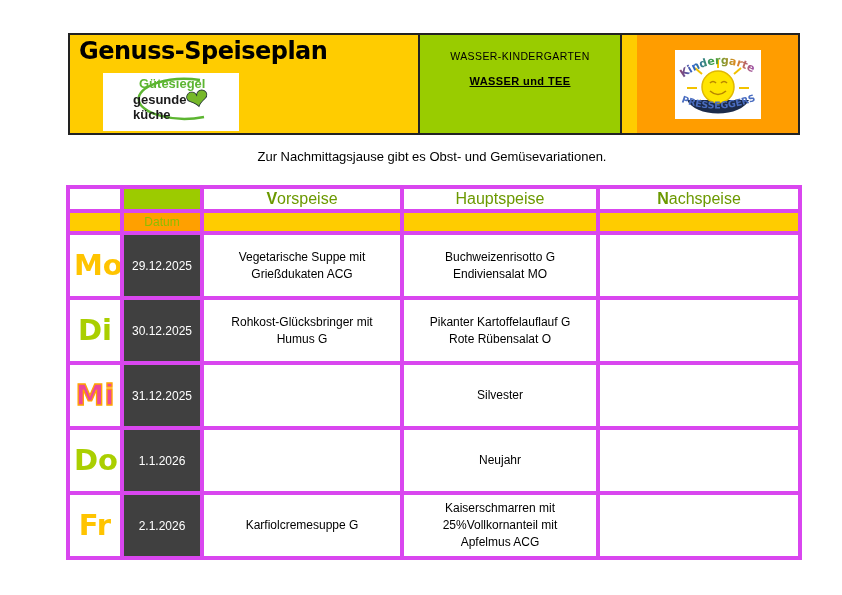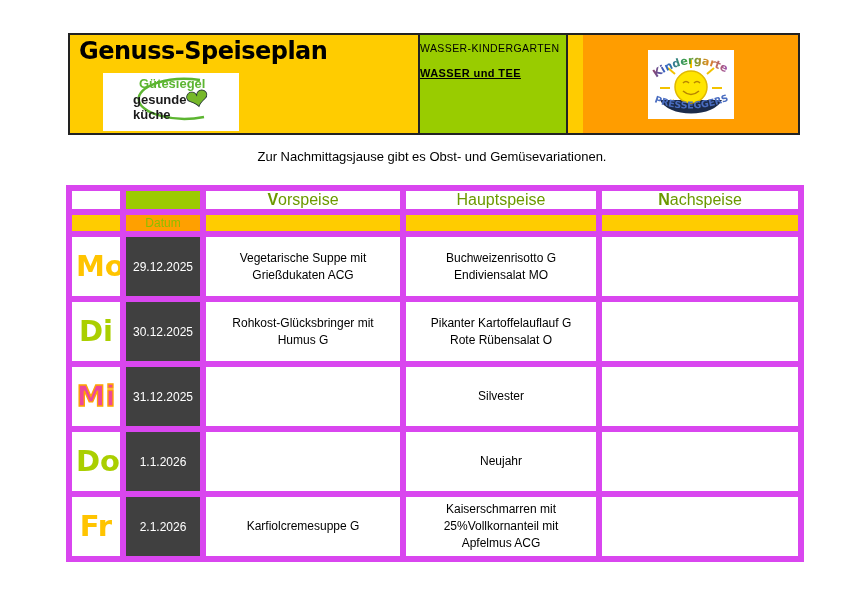--- a/index.html
+++ b/index.html
@@ -15,42 +15,42 @@
   }
   .block-yellow{width:333px;position:relative;background:#FFCC00;}
   .plan-title{
     font-family:"DejaVu Sans",sans-serif;font-weight:700;font-size:24px;
     padding:2px 0 0 9px;letter-spacing:-.5px;white-space:nowrap;
   }
   .seal{
     position:absolute;left:33px;top:38px;width:136px;height:58px;background:#fff;
   }
   .block-green{
-    width:150px;background:#99CC00;box-sizing:border-box;
+    width:204px;background:#99CC00;box-sizing:border-box;
     border-left:2px solid #222;border-right:2px solid #222;
-    font-size:10.5px;letter-spacing:.4px;padding-top:7px;
+    text-align:center;font-size:10.5px;letter-spacing:.4px;padding-top:15px;
   }
   .block-green .gap{height:13px;}
   .water-bold{font-weight:700;text-decoration:underline;font-size:11px;}
   .block-orange{flex:1;background:#FF9D00;display:flex;align-items:center;justify-content:center;}
   .kg-logo{width:86px;height:69px;background:#fff;}
 
   
   .subtitle{
     position:absolute;left:66px;top:149px;width:732px;text-align:center;font-size:13px;
   }
 
   
   table.plan{
     position:absolute;left:66px;top:185px;width:732px;
     border-collapse:collapse;table-layout:fixed;background:#fff;
     border:2px solid #6E6E6E;
   }
   table.plan td,table.plan th{
-    border:6px solid #d946ef;padding:0 4px;text-align:center;vertical-align:middle;
+    border:4px solid #d946ef;padding:0 4px;text-align:center;vertical-align:middle;
     overflow:hidden;
   }
   tr.head-row{height:24px;}
   tr.head-row th{
     color:#6B9900;font-size:16px;font-weight:400;background:#fff;
   }
   tr.head-row th .initial{font-weight:700;}
   .green-blank{background:#9CCB00;}
   tr.datum-row{height:22px;}
   tr.datum-row td{background:#FFCC00;}

